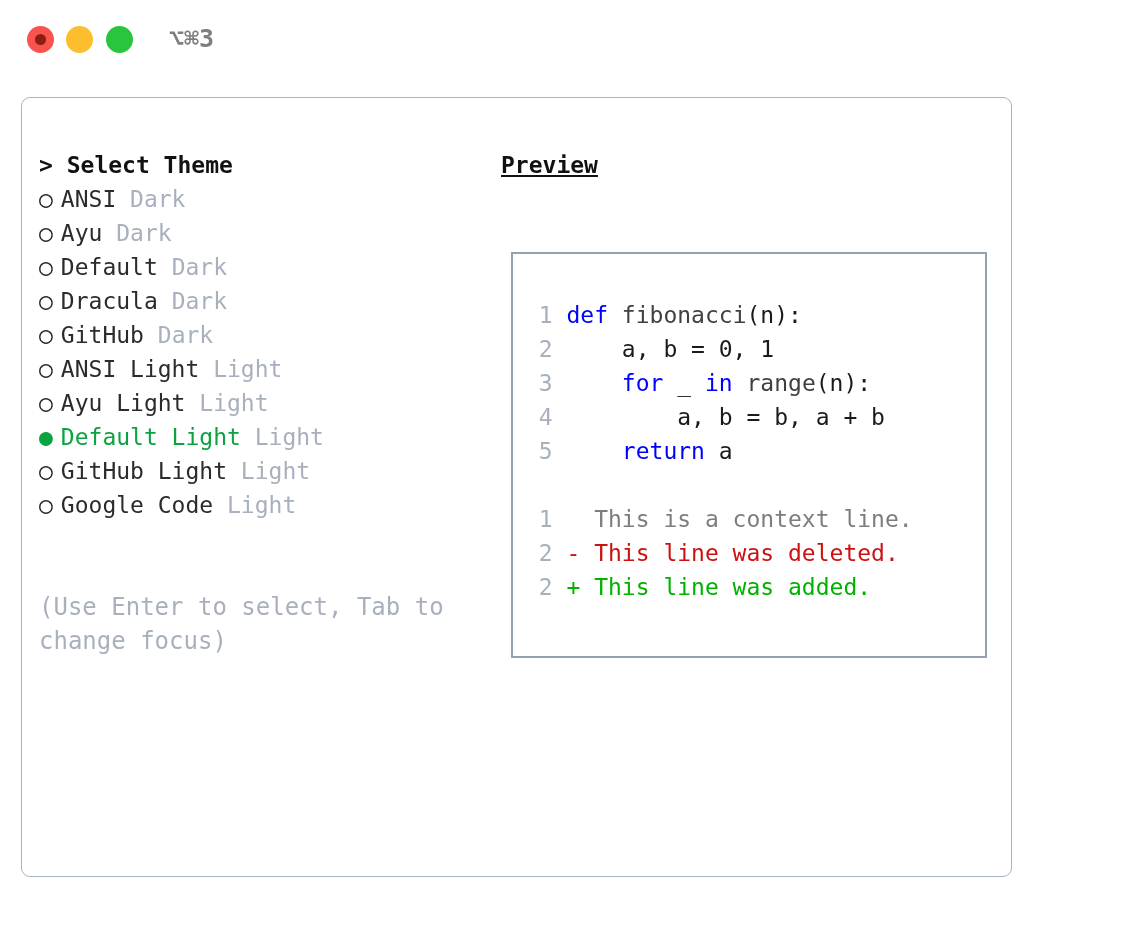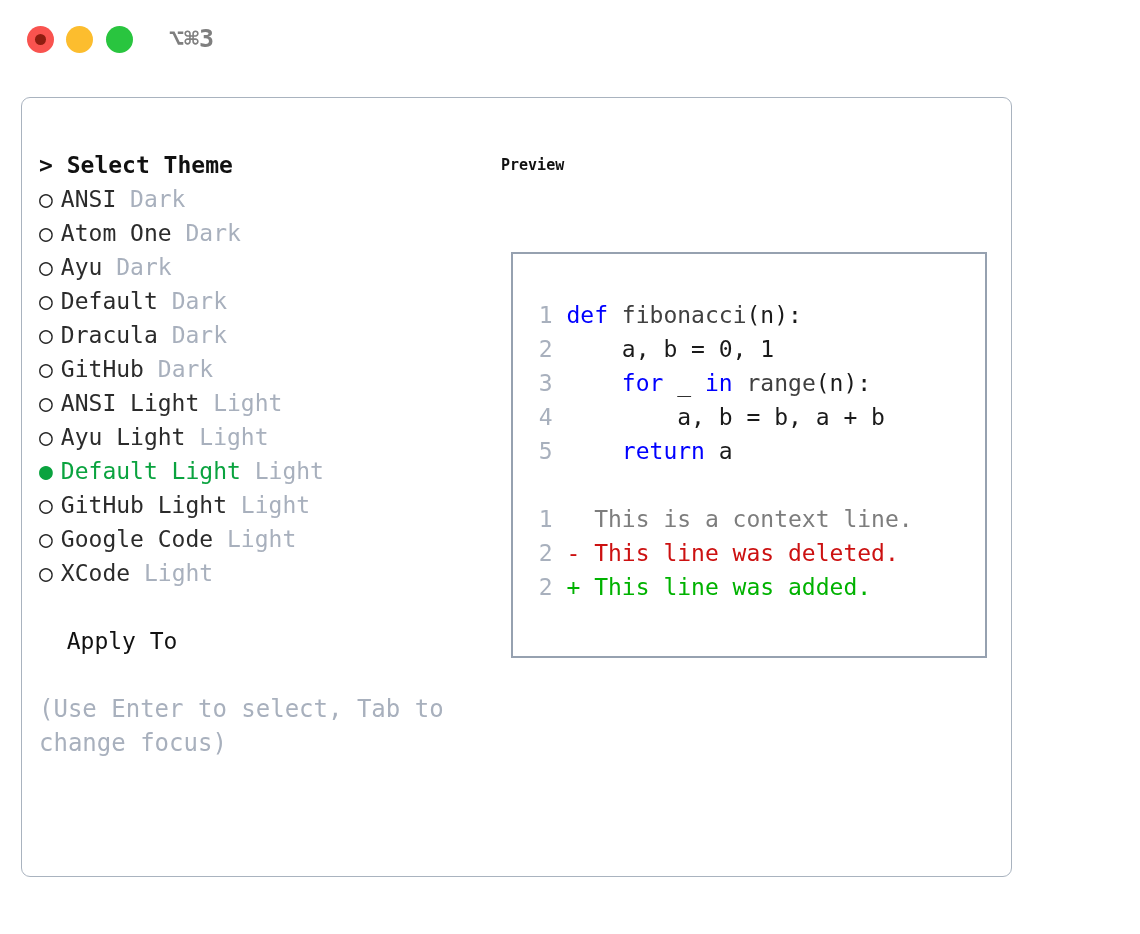--- a/index.html
+++ b/index.html
@@ -120,24 +120,25 @@
   }
 
   
   #right-col {
     position: absolute;
     left: 479px;
     top: 50px;
     width: 490px;
   }
   #preview-title {
-    font-size: 15px;
+    font-size: 23px;
     line-height: 34px;
     font-weight: bold;
     color: #111111;
+    text-decoration: underline;
   }
   #preview-box {
     position: absolute;
     left: 10px;
     top: 104px;
     width: 476px;
     height: 406px;
     border: 2px solid #96a1b0;
     box-sizing: border-box;
     background: #ffffff;
@@ -176,34 +177,31 @@
     <div class="traffic" id="tl-green"></div>
     <div id="shortcut">⌥⌘3</div>
   </div>
 
   <div id="panel">
 
     <div id="left-col">
       <div class="section-header focused">&gt; Select Theme</div>
       <div id="theme-list">
           <div class="opt-row"><span class="marker">○</span><span class="opt-label">ANSI</span><span class="opt-tag"> Dark</span></div>
-          <div class="opt-row"><span class="marker">○</span><span class="opt-label">Atom One</span><span class="opt-tag"> Dark</span></div>
           <div class="opt-row"><span class="marker">○</span><span class="opt-label">Ayu</span><span class="opt-tag"> Dark</span></div>
           <div class="opt-row"><span class="marker">○</span><span class="opt-label">Default</span><span class="opt-tag"> Dark</span></div>
           <div class="opt-row"><span class="marker">○</span><span class="opt-label">Dracula</span><span class="opt-tag"> Dark</span></div>
           <div class="opt-row"><span class="marker">○</span><span class="opt-label">GitHub</span><span class="opt-tag"> Dark</span></div>
           <div class="opt-row"><span class="marker">○</span><span class="opt-label">ANSI Light</span><span class="opt-tag"> Light</span></div>
           <div class="opt-row"><span class="marker">○</span><span class="opt-label">Ayu Light</span><span class="opt-tag"> Light</span></div>
           <div class="opt-row selected"><span class="marker">●</span><span class="opt-label">Default Light</span><span class="opt-tag"> Light</span></div>
           <div class="opt-row"><span class="marker">○</span><span class="opt-label">GitHub Light</span><span class="opt-tag"> Light</span></div>
           <div class="opt-row"><span class="marker">○</span><span class="opt-label">Google Code</span><span class="opt-tag"> Light</span></div>
-          <div class="opt-row"><span class="marker">○</span><span class="opt-label">XCode</span><span class="opt-tag"> Light</span></div>
         </div>
       <div class="spacer-line"></div>
-      <div class="section-header">  Apply To</div>
       <div id="apply-list">
         </div>
       <div class="spacer-line"></div>
       <div id="help-text">(Use Enter to select, Tab to change focus)</div>
     </div>
 
     <div id="right-col">
       <div id="preview-title">Preview</div>
       <div id="preview-box">
         <div id="code-area"><div class="code-line"><span class="lineno">1</span><span> </span><span class="kw">def</span><span class="plain"> </span><span class="fn">fibonacci</span><span class="plain">(n):</span></div><div class="code-line"><span class="lineno">2</span><span> </span><span class="plain">    a, b = 0, 1</span></div><div class="code-line"><span class="lineno">3</span><span> </span><span class="plain">    </span><span class="kw">for</span><span class="plain"> _ </span><span class="kw">in</span><span class="plain"> </span><span class="fn">range</span><span class="plain">(n):</span></div><div class="code-line"><span class="lineno">4</span><span> </span><span class="plain">        a, b = b, a + b</span></div><div class="code-line"><span class="lineno">5</span><span> </span><span class="plain">    </span><span class="kw">return</span><span class="plain"> a</span></div><div class="blank-line"></div><div class="code-line"><span class="lineno">1</span><span> </span><span class="ctx">  This is a context line.</span></div><div class="code-line"><span class="lineno">2</span><span> </span><span class="del">- This line was deleted.</span></div><div class="code-line"><span class="lineno">2</span><span> </span><span class="add">+ This line was added.</span></div></div>

